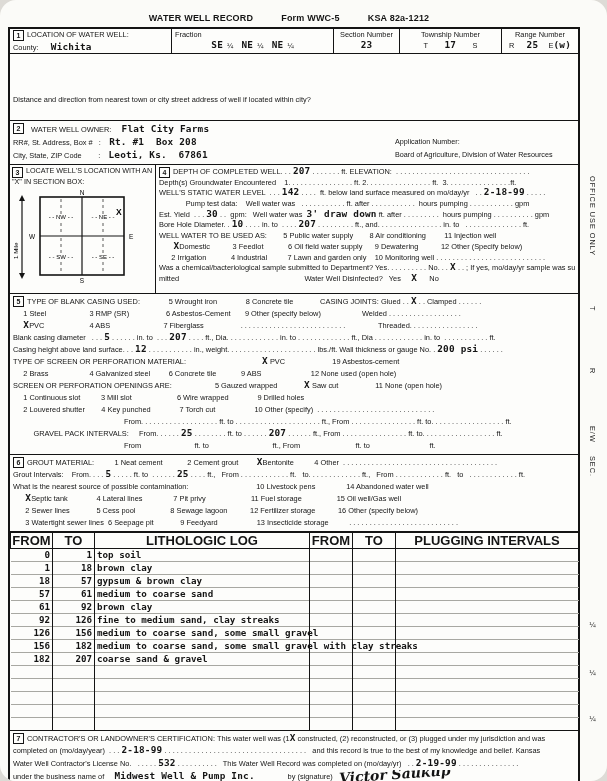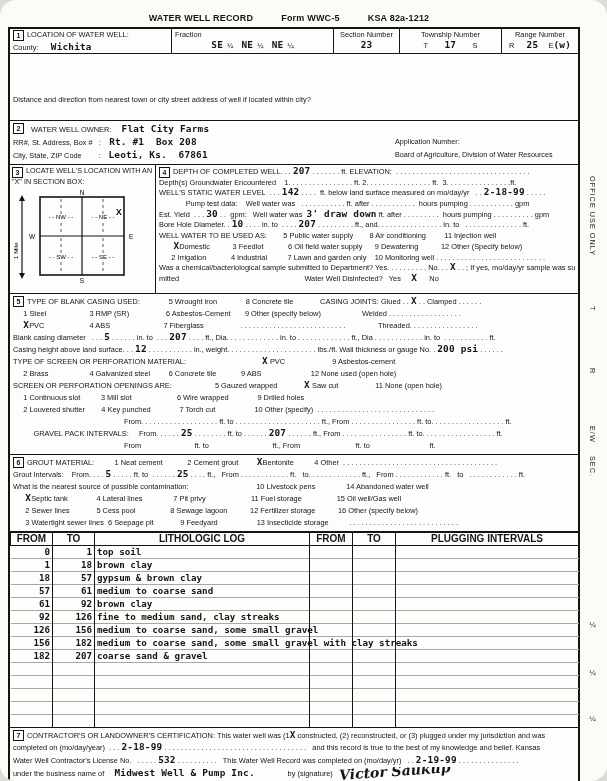--- a/index.html
+++ b/index.html
@@ -36,21 +36,21 @@
   .sec3{width:146px;border-right:1px solid #141414;padding:2px 2px;box-sizing:border-box;}
   .sec3 .hd{font-size:7.2px;line-height:8.5px;}
   .sec4{width:422px;padding:2px 3px;box-sizing:border-box;}
   .sec4 .line{height:10.7px;line-height:10.7px;}
   
   .sec5{padding:2px 3px;}
   .sec5 .line,.sec6 .line{height:12px;line-height:12px;}
   .sec6{padding:2px 3px;}
   
   table.log{border-collapse:collapse;table-layout:fixed;width:568px;}
-  table.log th{border:1px solid #141414;font-size:10px;font-weight:bold;height:12px;padding:0;}
+  table.log th{border:1px solid #141414;font-size:13px;font-weight:bold;height:12px;padding:0;}
   table.log td{border-left:1px solid #141414;border-right:1px solid #141414;
                border-top:1px solid #a8a8a2;height:12px;padding:0 2px;
                font-family:"DejaVu Sans Mono","Liberation Mono",monospace;
                font-size:9.2px;font-weight:700;overflow:visible;white-space:pre;}
   table.log td.num{text-align:right;}
   table.log tr td:first-child{border-left:none;}
   table.log tr td:last-child{border-right:none;}
   
   .sec7{padding:2px 3px;border-bottom:none;}
   .sec7 .line{height:12.5px;line-height:12.5px;}
@@ -147,21 +147,21 @@
         <div class="line"><span class="k-p">mitted                                                             Water Well Disinfected?   Yes     </span><span class="k-v">X</span><span class="k-p">      No</span></div>
       </div>
     </div>
 
     <div class="row sec5">
       <div class="line"><span class="numbox">5</span><span><span class="k-p">TYPE OF BLANK CASING USED:              5 Wrought iron              8 Concrete tile             CASING JOINTS: Glued . . </span><span class="k-v">X</span><span class="k-p"> . . Clamped . . . . . .</span></span></div>
       <div class="line"><span class="k-p">     1 Steel                     3 RMP (SR)                  6 Asbestos-Cement       9 Other (specify below)                    Welded . . . . . . . . . . . . . . . . . .</span></div>
       <div class="line"><span class="k-p">     </span><span class="k-v">X</span><span class="k-p">PVC                      4 ABS                          7 Fiberglass                  . . . . . . . . . . . . . . . . . . . . . . . . . .                Threaded. . . . . . . . . . . . . . . . .</span></div>
       <div class="line"><span class="k-p">Blank casing diameter   . . . </span><span class="k-v">5</span><span class="k-p"> . . . . . . in. to  . . . </span><span class="k-v">207</span><span class="k-p"> . . . . ft., Dia. . . . . . . . . . . . . in. to . . . . . . . . . . . . . ft., Dia . . . . . . . . . . . . in. to  . . . . . . . . . . . ft.</span></div>
       <div class="line"><span class="k-p">Casing height above land surface. . . </span><span class="k-v">12</span><span class="k-p"> . . . . . . . . . . . in., weight. . . . . . . . . . . . . . . . . . . . . . lbs./ft. Wall thickness or gauge No. . </span><span class="k-v">200 psi</span><span class="k-p"> . . . . . .</span></div>
-      <div class="line"><span class="k-p">TYPE OF SCREEN OR PERFORATION MATERIAL:                                     </span><span class="k-v">X</span><span class="k-p"> PVC                       9 Asbestos-cement</span></div>
+      <div class="line"><span class="k-p">TYPE OF SCREEN OR PERFORATION MATERIAL:                                     </span><span class="k-v">X</span><span class="k-p"> PVC                       19 Asbestos-cement</span></div>
       <div class="line"><span class="k-p">     2 Brass                    4 Galvanized steel         6 Concrete tile            9 ABS                        12 None used (open hole)</span></div>
       <div class="line"><span class="k-p">SCREEN OR PERFORATION OPENINGS ARE:                     5 Gauzed wrapped             </span><span class="k-v">X</span><span class="k-p"> Saw cut                  11 None (open hole)</span></div>
       <div class="line"><span class="k-p">     1 Continuous slot          3 Mill slot                      6 Wire wrapped              9 Drilled holes</span></div>
       <div class="line"><span class="k-p">     2 Louvered shutter        4 Key punched              7 Torch cut                   10 Other (specify)  . . . . . . . . . . . . . . . . . . . . . . . . . . . . .</span></div>
       <div class="line"><span class="k-p">                                                      From. . . . . . . . . . . . . . . . . . . ft. to . . . . . . . . . . . . . . . . . . . . . ft., From . . . . . . . . . . . . . . . . ft. to. . . . . . . . . . . . . . . . . . ft.</span></div>
       <div class="line"><span class="k-p">          GRAVEL PACK INTERVALS:     From. . . . . . </span><span class="k-v">25</span><span class="k-p"> . . . . . . . . ft. to . . . . . . </span><span class="k-v">207</span><span class="k-p"> . . . . . . ft., From . . . . . . . . . . . . . . . . ft. to. . . . . . . . . . . . . . . . . . ft.</span></div>
       <div class="line"><span class="k-p">                                                      From                          ft. to                               ft., From                           ft. to                             ft.</span></div>
     </div>
 
     <div class="row sec6">

